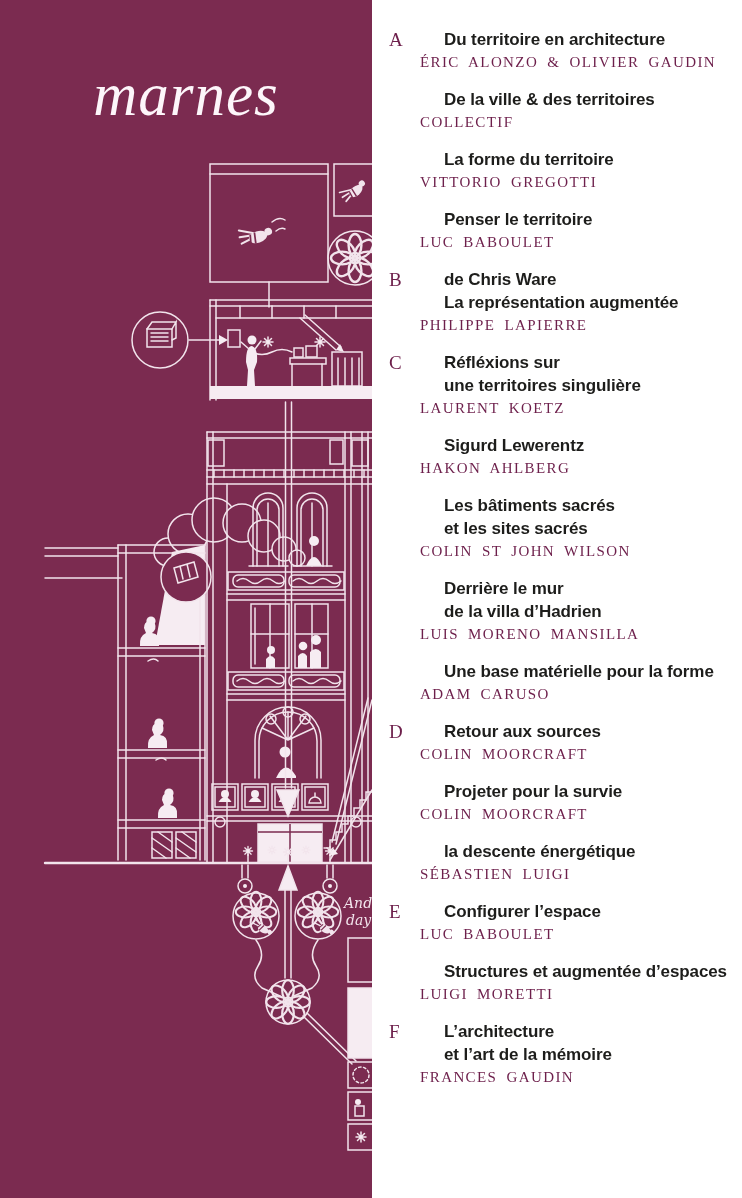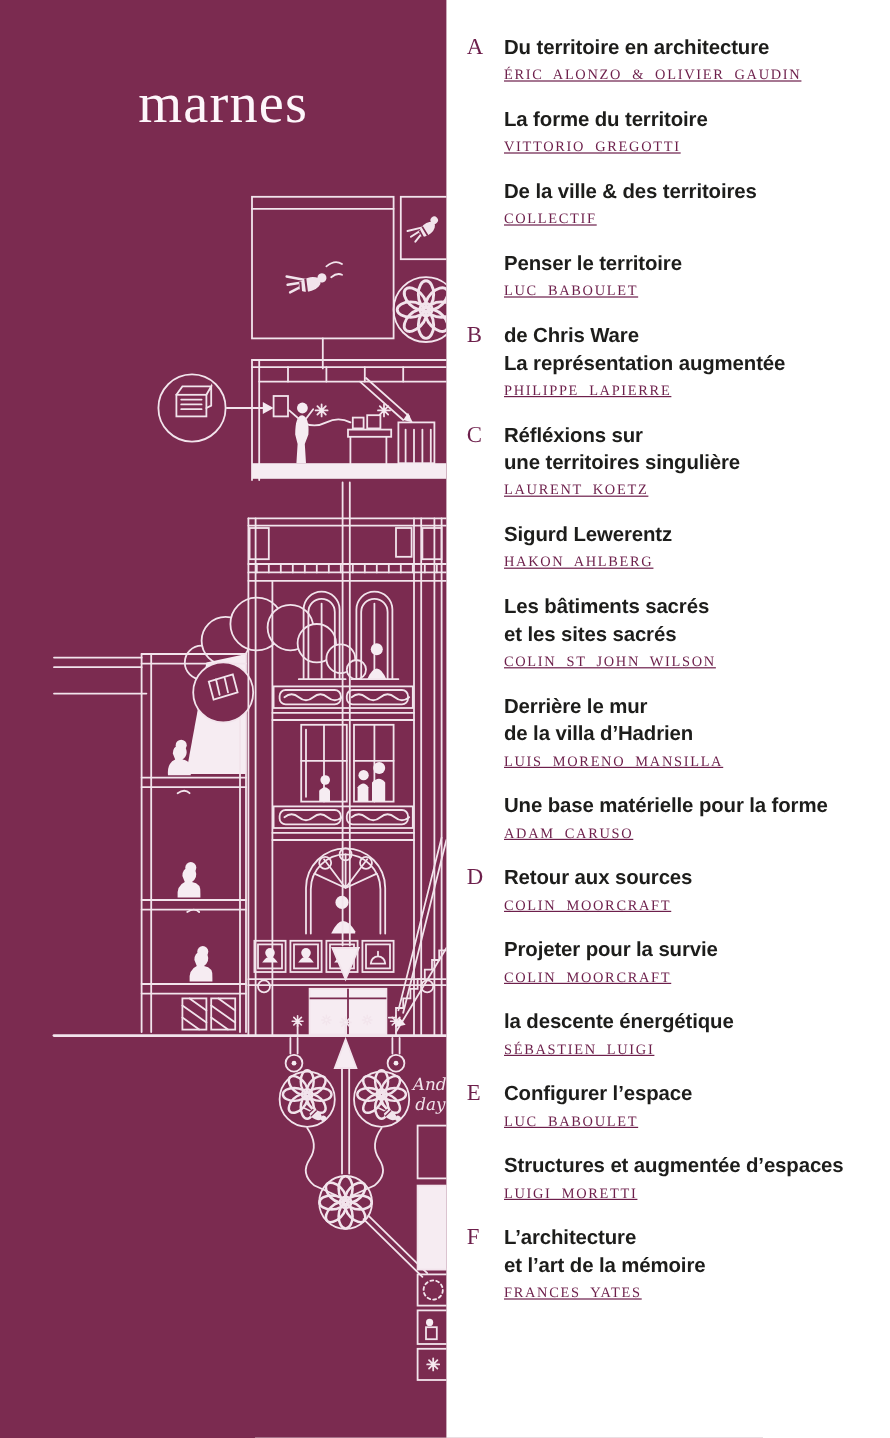--- a/index.html
+++ b/index.html
@@ -1,35 +1,35 @@
 <!DOCTYPE html>
 <html><head>
 <meta charset="utf-8">
 <style>
   html,body{margin:0;padding:0;background:#ffffff;}
   body{width:742px;height:1198px;position:relative;overflow:hidden;
        font-family:"Liberation Sans",sans-serif;}
   .panel{position:absolute;left:0;top:0;width:372px;height:1198px;
          background:#7b2b50;overflow:hidden;}
   .logo{position:absolute;top:64px;left:0;width:372px;text-align:center;
-        font-family:"Liberation Serif",serif;font-size:47px;line-height:1;
-        color:#fdf6fa;letter-spacing:1px;}
+        font-family:"Liberation Serif",serif;font-size:61px;line-height:1;
+        color:#fdf6fa;letter-spacing:1px;font-style:italic;}
   .art{position:absolute;left:0;top:0;}
   .toc{position:absolute;left:372px;top:0;width:370px;box-sizing:border-box;
        padding:28px 0 0 17px;}
   .entry{display:flex;margin-bottom:17px;}
   .letter{flex:0 0 31px;width:31px;font-family:"Liberation Serif",serif;
           font-size:19px;line-height:23px;color:#6d1f4b;}
   .ebody{flex:1;}
   .title{font-size:17px;line-height:23px;font-weight:700;color:#1d1d1b;
-         letter-spacing:-0.1px;}
+         letter-spacing:-0.1px;margin-left:24px;}
   .title span{display:block;white-space:nowrap;}
-  .author{margin-top:3px;font-family:"Liberation Serif",serif;font-size:12px;
+  .author{margin-top:3px;font-family:"Liberation Serif",serif;font-size:15px;
           line-height:17px;color:#6d1f4b;letter-spacing:1.4px;word-spacing:4px;
-          white-space:nowrap;text-decoration:underline;}
+          white-space:nowrap;}
   svg .st{stroke:#f2e4ec;stroke-width:1.5;fill:none;stroke-linecap:round;}
   svg .stw{stroke:#f2e4ec;stroke-width:2.4;fill:none;stroke-linecap:round;}
   svg .fw{fill:#f6ecf2;stroke:none;}
   svg .bg{fill:#7b2b50;}
 </style>
 </head>
 <body>
 
 <div class="panel">
   <svg class="art" width="372" height="1198" viewBox="0 0 372 1198">
@@ -291,32 +291,32 @@
         <div class="title">
           <span>Du territoire en architecture</span>
         </div>
     <div class="author">ÉRIC ALONZO &amp; OLIVIER GAUDIN</div>
       </div>
   </div>
   <div class="entry">
     <div class="letter"></div>
     <div class="ebody">
         <div class="title">
+          <span>De la ville &amp; des territoires</span>
+        </div>
+    <div class="author">COLLECTIF</div>
+      </div>
+  </div>
+  <div class="entry">
+    <div class="letter"></div>
+    <div class="ebody">
+        <div class="title">
           <span>La forme du territoire</span>
         </div>
     <div class="author">VITTORIO GREGOTTI</div>
-      </div>
-  </div>
-  <div class="entry">
-    <div class="letter"></div>
-    <div class="ebody">
-        <div class="title">
-          <span>De la ville &amp; des territoires</span>
-        </div>
-    <div class="author">COLLECTIF</div>
       </div>
   </div>
   <div class="entry">
     <div class="letter"></div>
     <div class="ebody">
         <div class="title">
           <span>Penser le territoire</span>
         </div>
     <div class="author">LUC BABOULET</div>
       </div>
@@ -424,16 +424,16 @@
     <div class="author">LUIGI MORETTI</div>
       </div>
   </div>
   <div class="entry">
     <div class="letter">F</div>
     <div class="ebody">
         <div class="title">
           <span>L’architecture</span>
           <span>et l’art de la mémoire</span>
         </div>
-    <div class="author">FRANCES YATES</div>
+    <div class="author">FRANCES GAUDIN</div>
       </div>
   </div>
 </div>
 
 </body></html>

